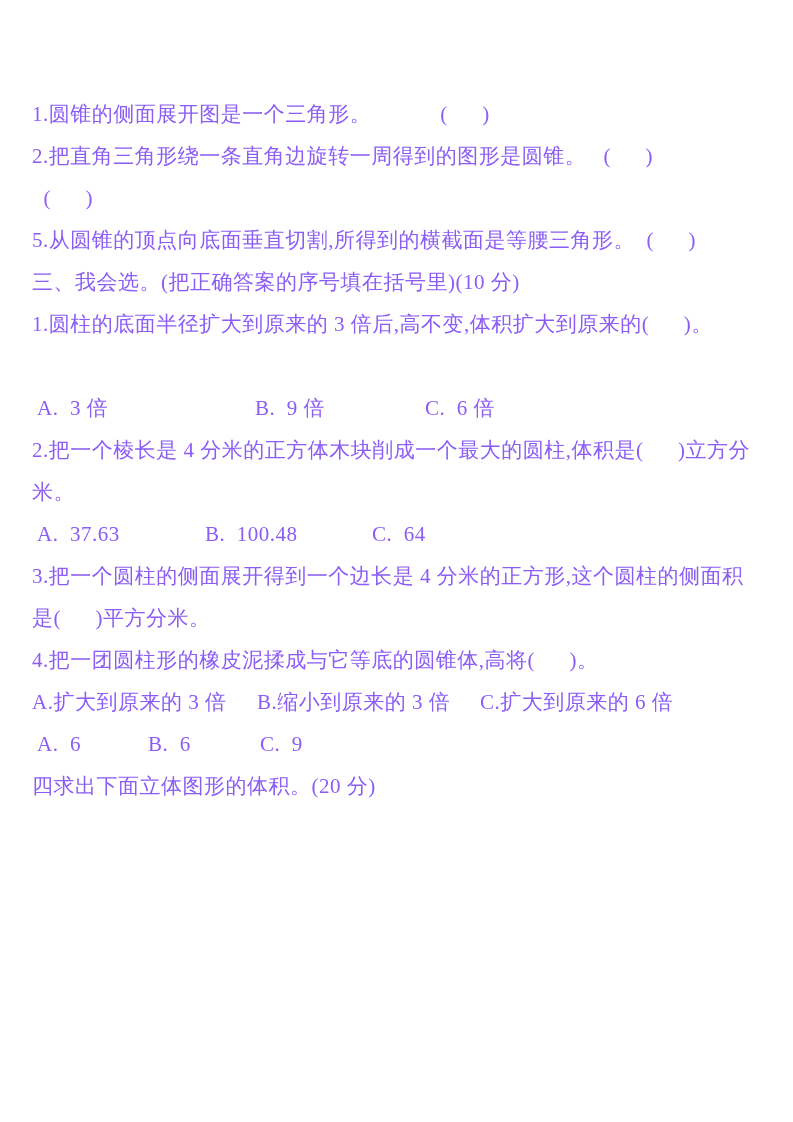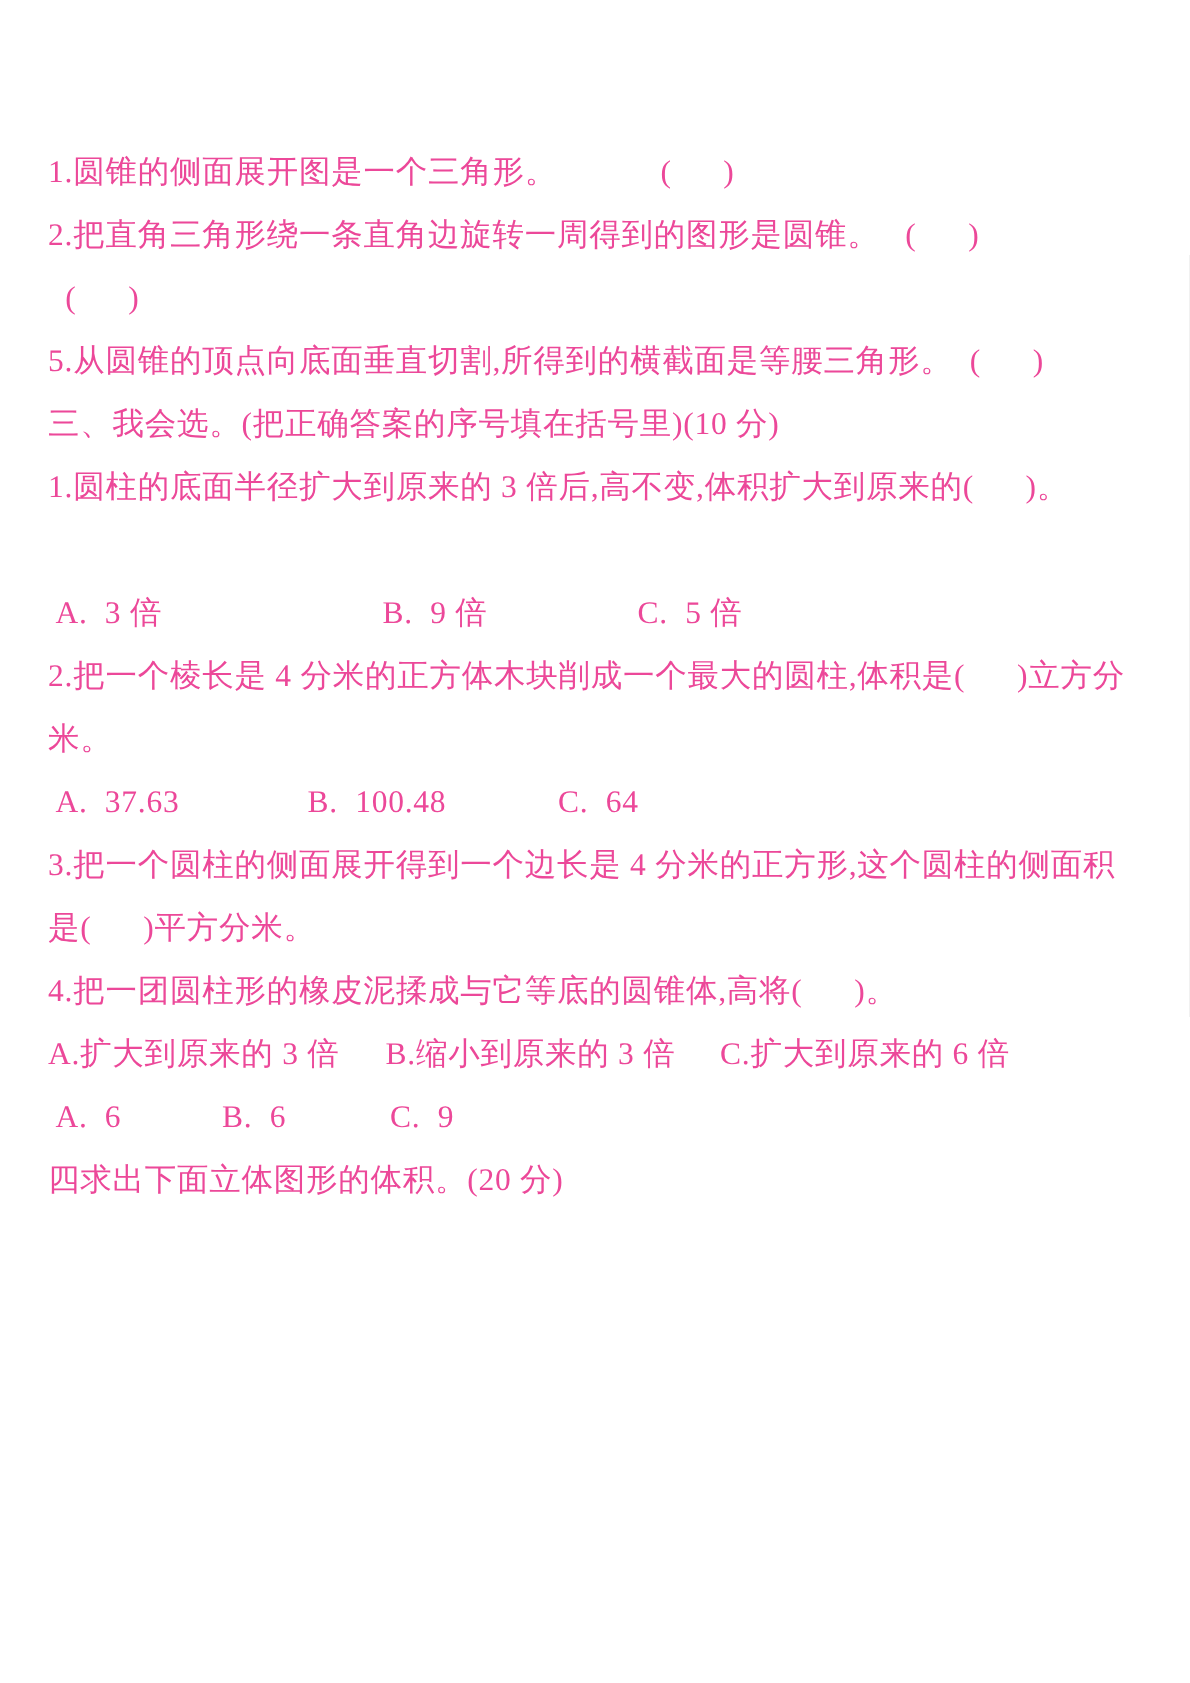--- a/index.html
+++ b/index.html
@@ -3,21 +3,21 @@
 <meta charset="utf-8">
 <style>
   html,body{margin:0;padding:0;background:#e8e8e8;}
   .page{
     position:relative;
     width:793px;height:1122px;
     margin:0 auto;
     background:#ffffff;
     overflow:hidden;
     font-family:"Liberation Serif","DejaVu Serif",serif;
-    color:#ec4899;
+    color:#8b5cf6;
   }
   .doc{
     position:absolute;
     top:93px;left:32px;right:26px;
   }
   .line{
     height:42px;
     line-height:42px;
     font-size:21px;
     white-space:pre;
@@ -42,21 +42,21 @@
     <div class="line">  (      )</div>
     <div class="line">5.从圆锥的顶点向底面垂直切割,所得到的横截面是等腰三角形。  (      )</div>
 
     <div class="line">三、我会选。(把正确答案的序号填在括号里)(10 分)</div>
 
     <div class="line">1.圆柱的底面半径扩大到原来的 3 倍后,高不变,体积扩大到原来的(      )。</div>
     <div class="line spacer"></div>
     <div class="line opts">
       <span class="opt" style="left:5px">A.  3 倍</span>
       <span class="opt" style="left:223px">B.  9 倍</span>
-      <span class="opt" style="left:393px">C.  5 倍</span>
+      <span class="opt" style="left:393px">C.  6 倍</span>
     </div>
 
     <div class="line">2.把一个棱长是 4 分米的正方体木块削成一个最大的圆柱,体积是(      )立方分</div>
     <div class="line">米。</div>
     <div class="line opts">
       <span class="opt" style="left:5px">A.  37.63</span>
       <span class="opt" style="left:173px">B.  100.48</span>
       <span class="opt" style="left:340px">C.  64</span>
     </div>
 

